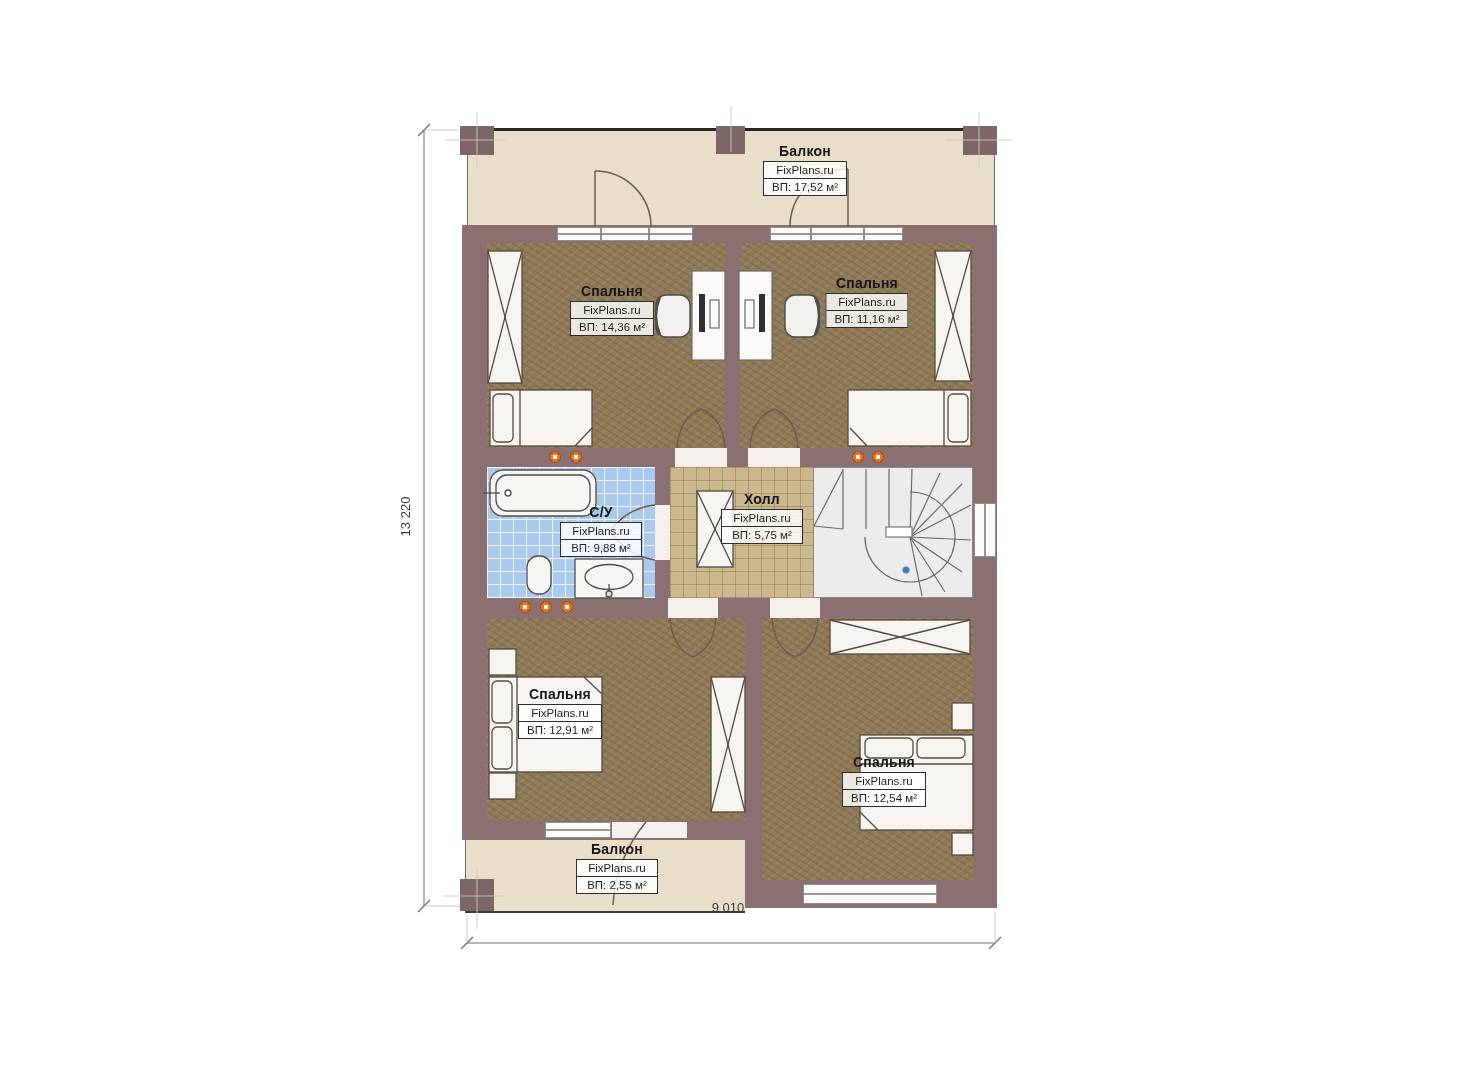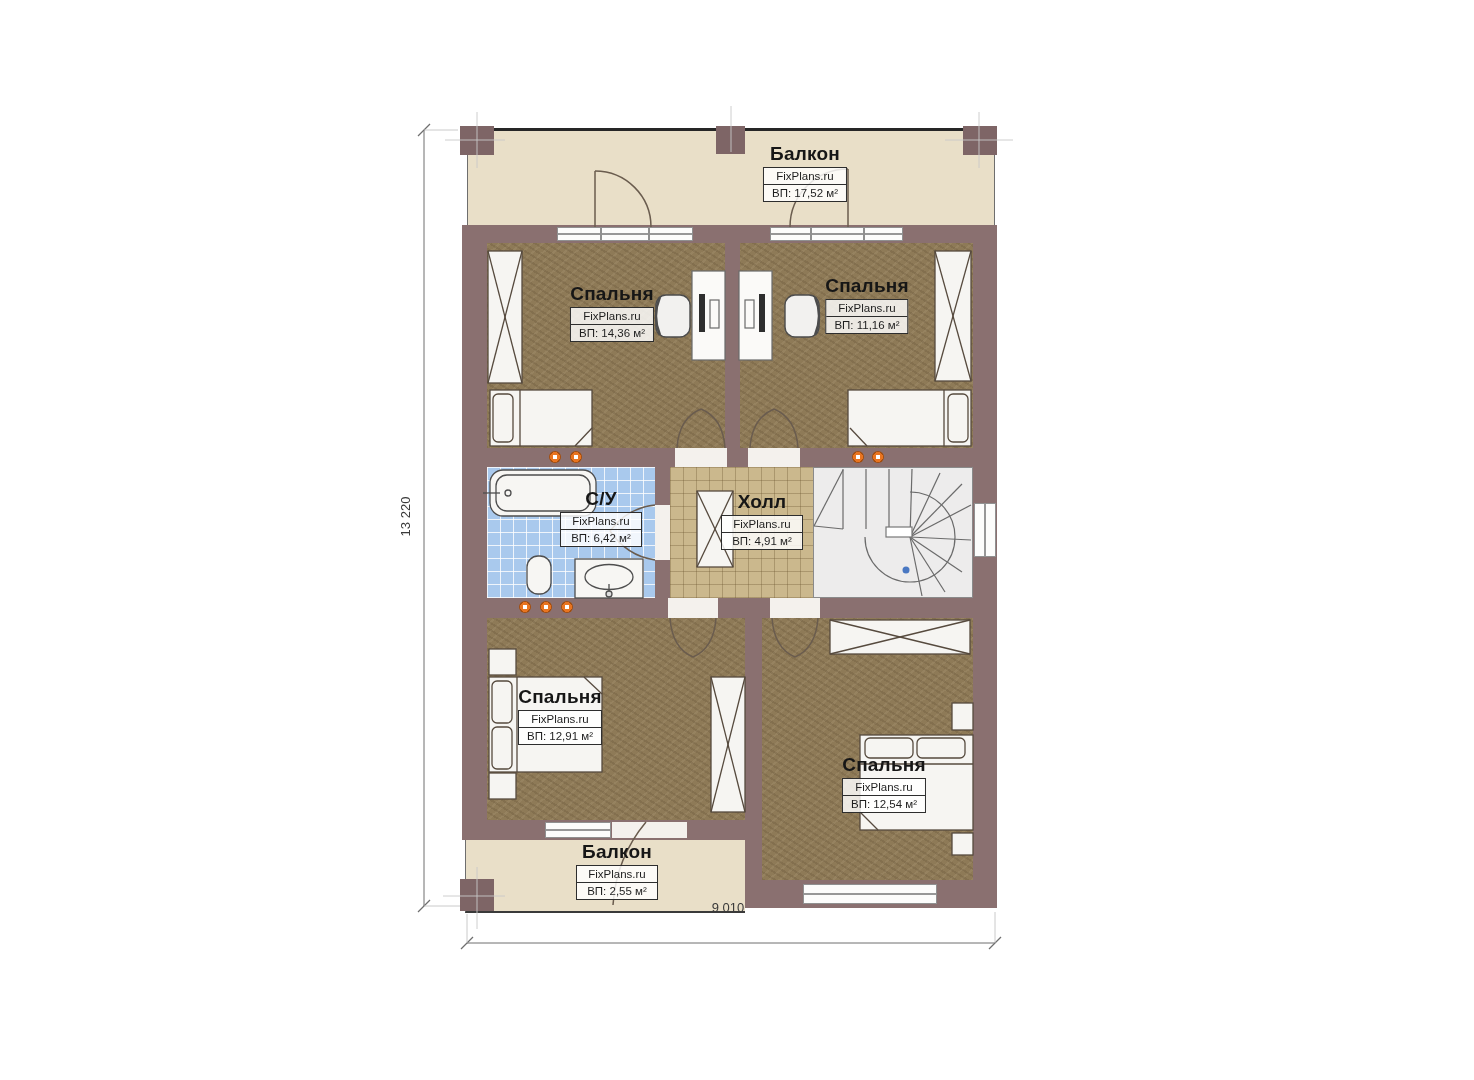--- a/index.html
+++ b/index.html
@@ -24,21 +24,21 @@
   .balcony-top{border-top:3px solid #262626;border-left:1px solid #6e6e6e;border-right:1px solid #6e6e6e}
   .balcony-bottom{border-bottom:2px solid #3a3a3a;border-left:1px solid #6e6e6e}
   .win{z-index:10;background:#fcfcfb;border:1px solid #909090;box-sizing:border-box}
   .win.h{background-image:linear-gradient(to bottom,transparent calc(50% - .6px),#979797 calc(50% - .6px),#979797 calc(50% + .6px),transparent calc(50% + .6px))}
   .win.v{background-image:linear-gradient(to right,transparent calc(50% - .6px),#979797 calc(50% - .6px),#979797 calc(50% + .6px),transparent calc(50% + .6px))}
   .mullion{z-index:11;background:#8f8f8f}
   .opening{z-index:10;background:#f4f1ed}
   .socket{z-index:12;width:12px;height:12px;border-radius:50%;
     background:radial-gradient(circle,#ffffff 0 2.2px,var(--socket,#e87420) 2.2px 4.8px,#a34d0d 4.8px 6px)}
   .room-label{z-index:16;transform:translateX(-50%);text-align:center;white-space:nowrap}
-  .room-name{font-size:19px;font-weight:bold;color:#161616;margin-bottom:2px;letter-spacing:.2px}
+  .room-name{font-size:14px;font-weight:bold;color:#161616;margin-bottom:2px;letter-spacing:.2px}
   .label-box{display:inline-block;border:1px solid #2d2d2d;background:rgba(255,255,255,.83)}
   .label-row{font-size:11.5px;color:#1e1e1e;padding:2px 8px;min-width:64px}
   .label-row+.label-row{border-top:1px solid #2d2d2d}
   .dim{z-index:16;font-size:13px;color:#3a3a3a;text-align:center}
   svg.overlay{position:absolute;left:0;top:0;z-index:14;pointer-events:none}
 </style>
 </head>
 <body>
 
 <div class="abs floor floor-balcony balcony-top" style="left:467px;top:128px;width:528px;height:97px"></div>
@@ -282,33 +282,33 @@
 </div>
 
 <div class="abs room-label" style="left:867px;top:275px">
   <div class="room-name">Спальня</div>
   <div class="label-box">
     <div class="label-row">FixPlans.ru</div>
     <div class="label-row">ВП: 11,16 м²</div>
   </div>
 </div>
 
-<div class="abs room-label" style="left:601px;top:488px">
+<div class="abs room-label" style="left:601px;top:504px">
   <div class="room-name">С/У</div>
   <div class="label-box">
     <div class="label-row">FixPlans.ru</div>
-    <div class="label-row">ВП: 6,42 м²</div>
+    <div class="label-row">ВП: 9,88 м²</div>
   </div>
 </div>
 
 <div class="abs room-label" style="left:762px;top:491px">
   <div class="room-name">Холл</div>
   <div class="label-box">
     <div class="label-row">FixPlans.ru</div>
-    <div class="label-row">ВП: 4,91 м²</div>
+    <div class="label-row">ВП: 5,75 м²</div>
   </div>
 </div>
 
 <div class="abs room-label" style="left:560px;top:686px">
   <div class="room-name">Спальня</div>
   <div class="label-box">
     <div class="label-row">FixPlans.ru</div>
     <div class="label-row">ВП: 12,91 м²</div>
   </div>
 </div>

